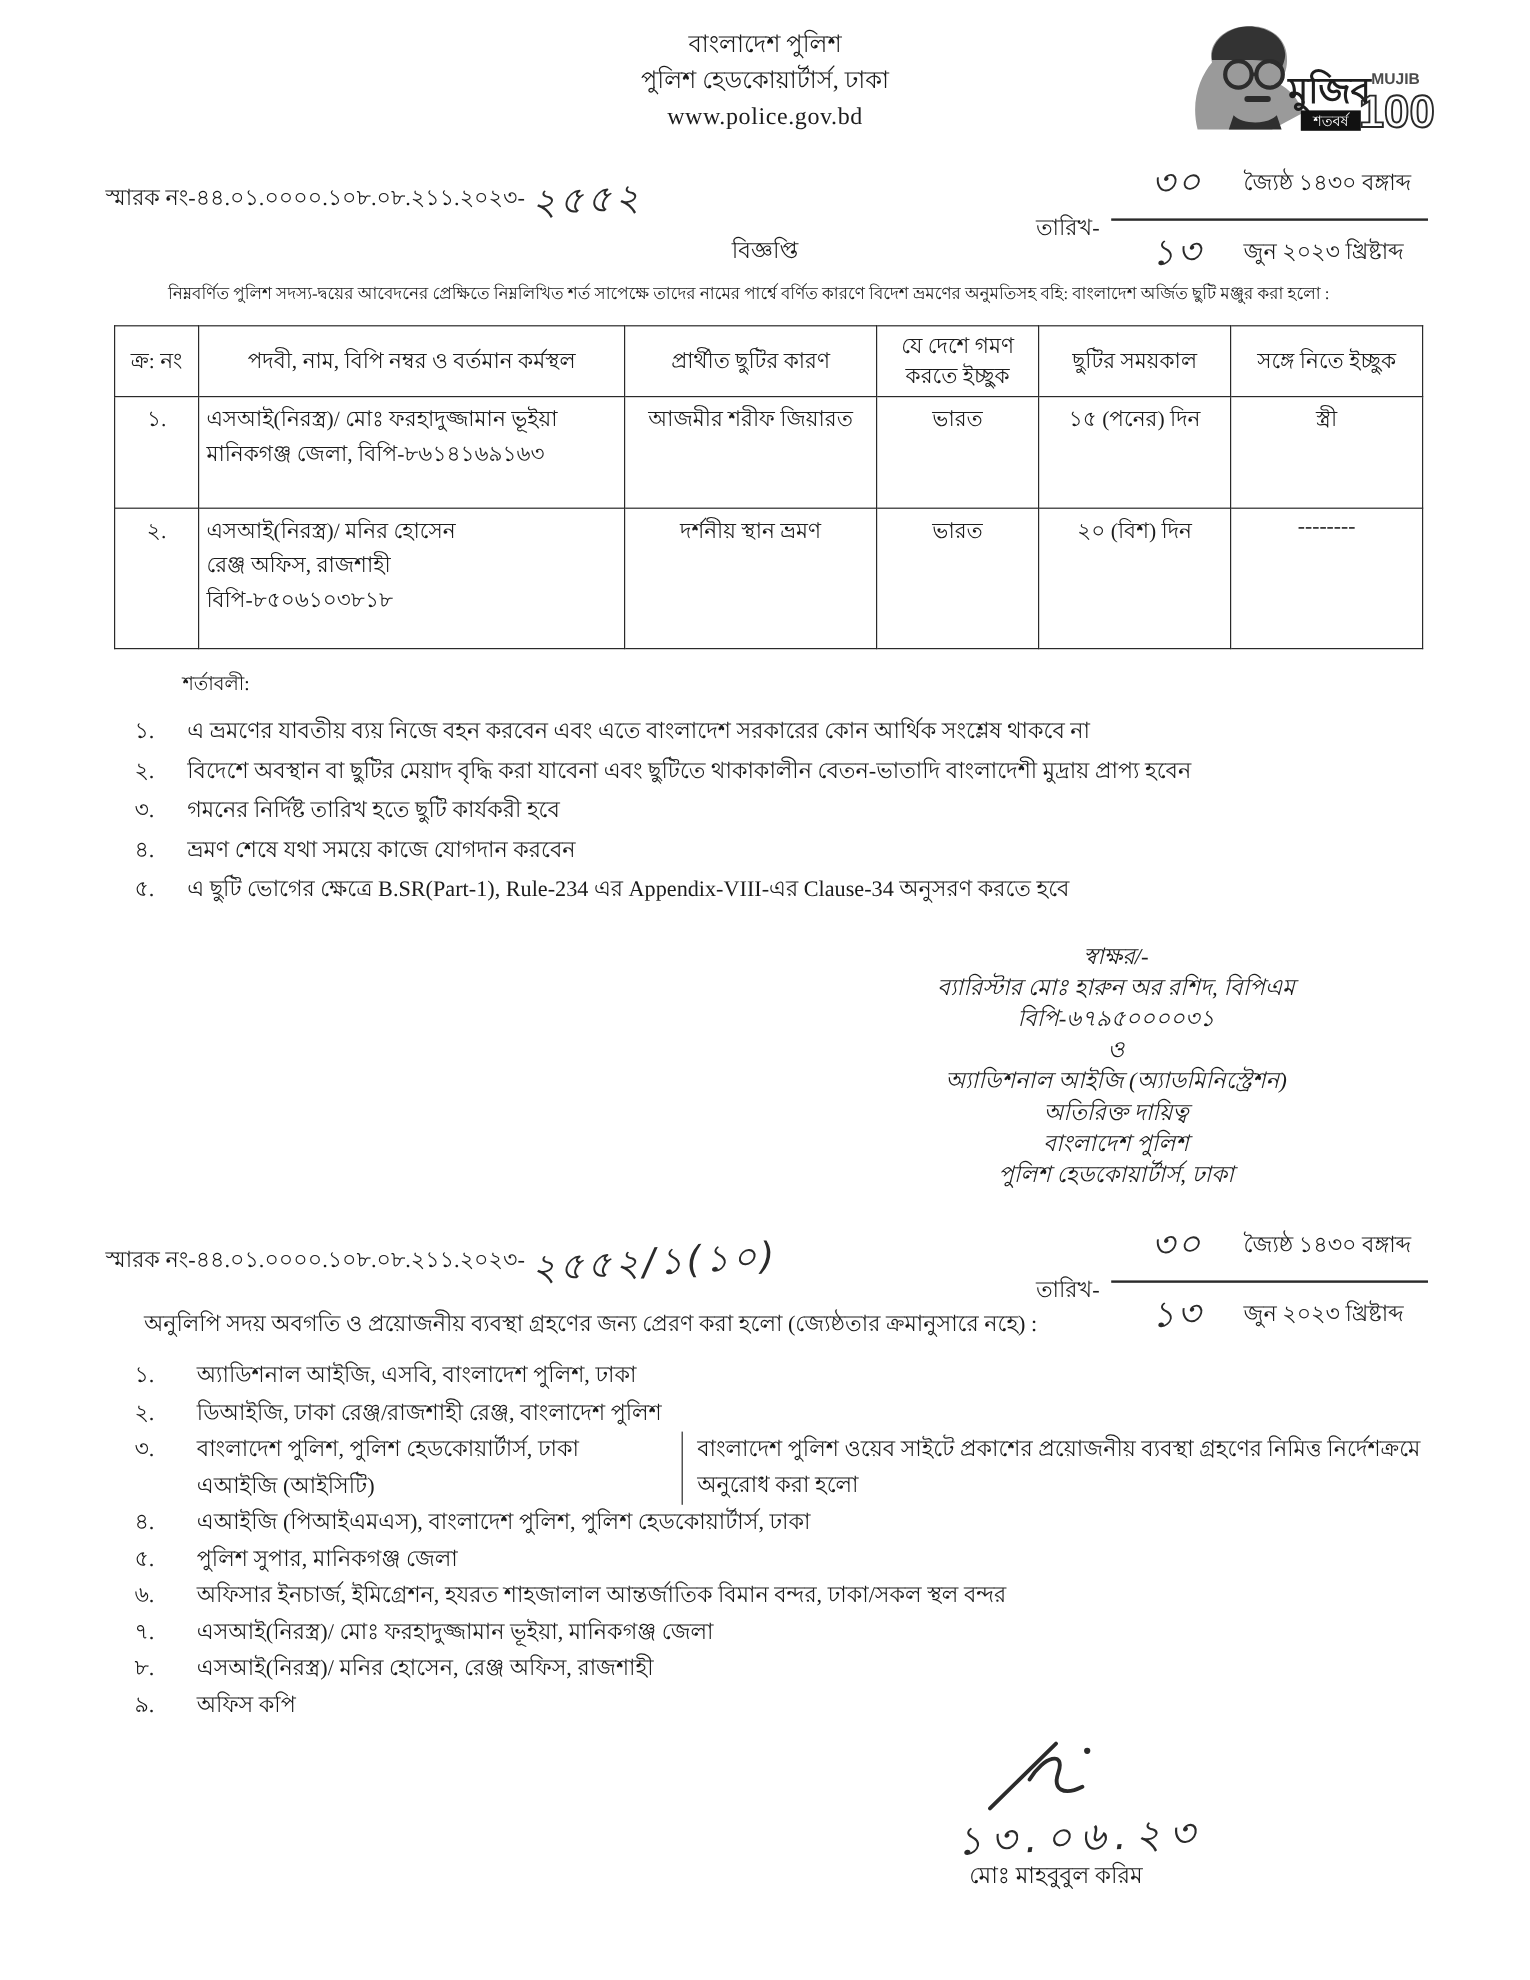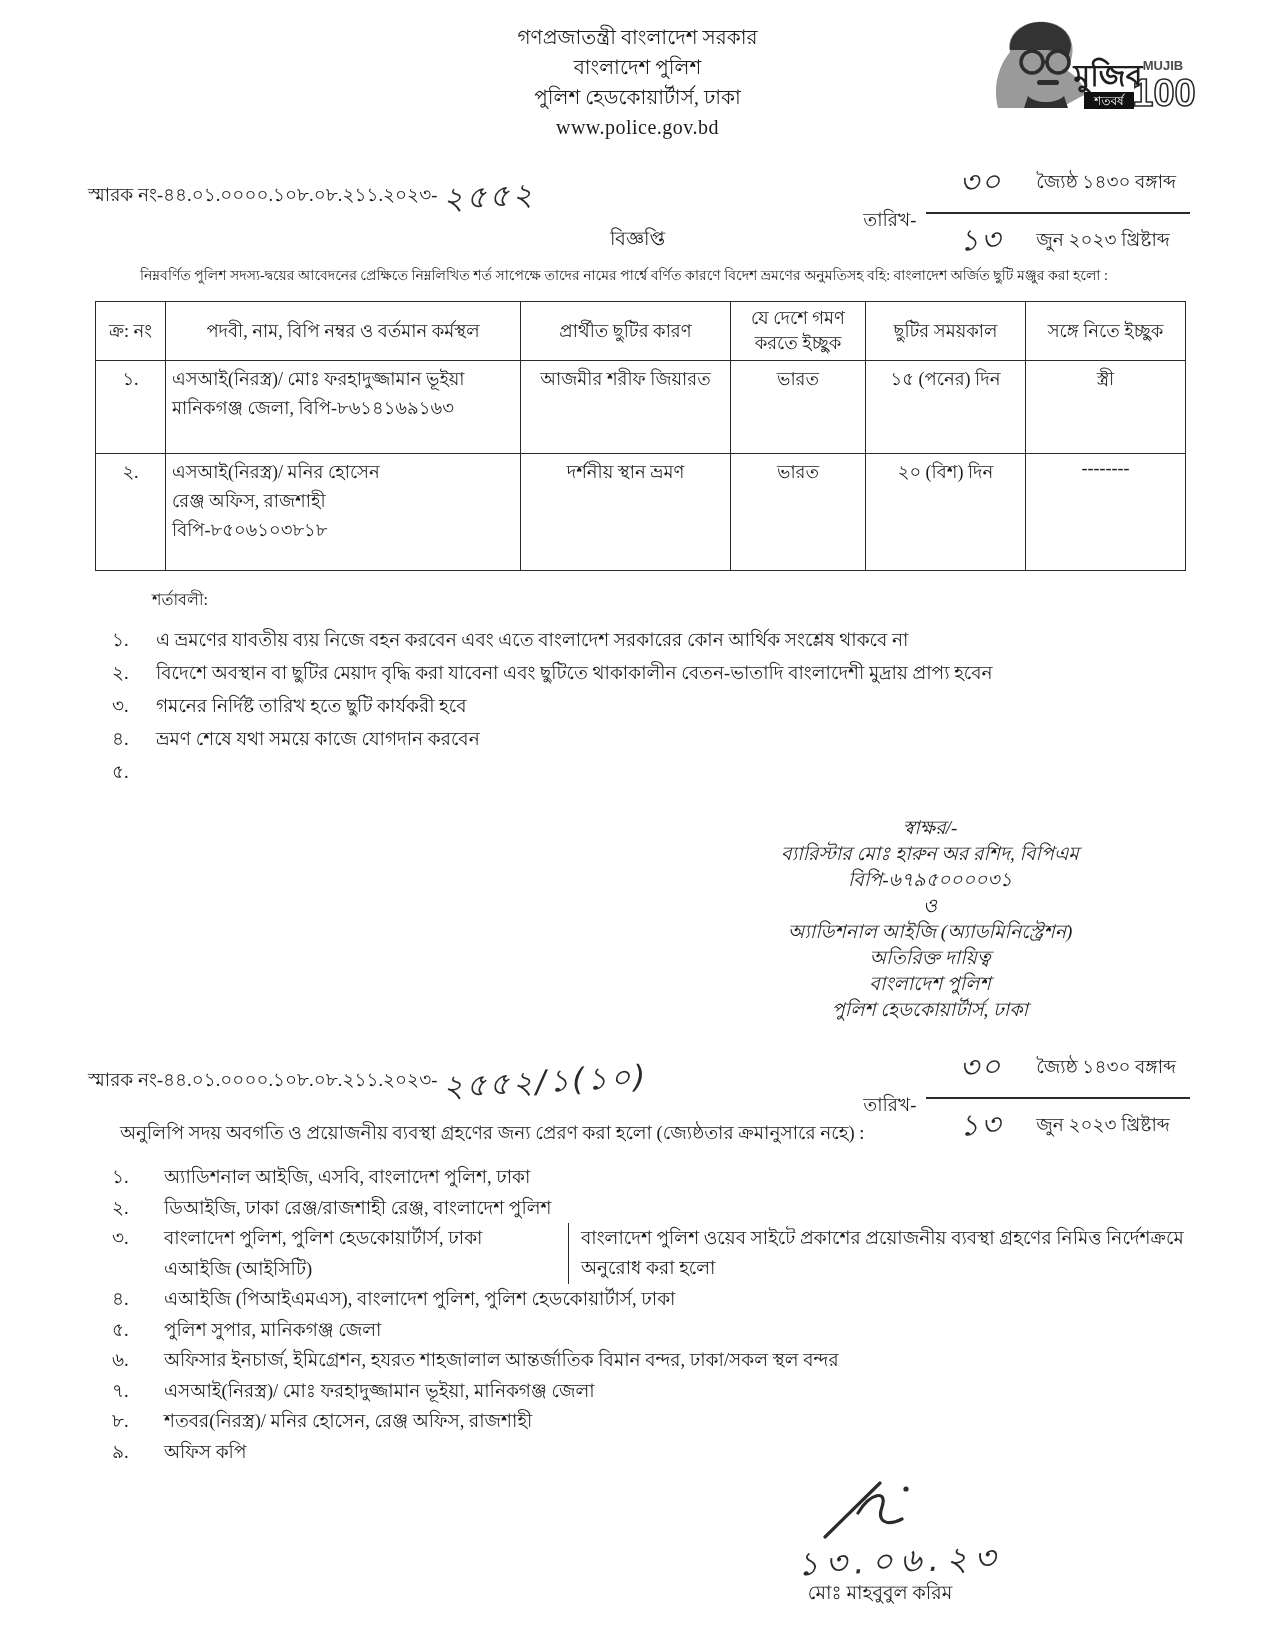--- a/index.html
+++ b/index.html
@@ -98,21 +98,20 @@
 
       <text x="168" y="74" font-family="Liberation Sans, sans-serif" font-size="30" font-weight="bold" fill="#1e1e1e" text-anchor="middle">মুজিব</text>
       <rect x="144" y="80" width="50" height="17" fill="#111111"></rect>
       <text x="169" y="93" font-family="Liberation Sans, sans-serif" font-size="12" fill="#ffffff" text-anchor="middle">শতবর্ষ</text>
       <text x="223" y="58" font-family="Liberation Sans, sans-serif" font-size="13" font-weight="bold" fill="#4c4c4c" text-anchor="middle">MUJIB</text>
       <text x="224" y="94" font-family="Liberation Sans, sans-serif" font-size="38" font-weight="bold" fill="none" stroke="#2a2a2a" stroke-width="1.6" text-anchor="middle">100</text>
     </svg>
   </div>
 
   <div class="hdr">
-    <div class="l">গণপ্রজাতন্ত্রী বাংলাদেশ সরকার</div>
     <div class="l">বাংলাদেশ পুলিশ</div>
     <div class="l">পুলিশ হেডকোয়ার্টার্স, ঢাকা</div>
     <div class="web">www.police.gov.bd</div>
   </div>
 
   <div class="memo-row">
     <span class="lbl">স্মারক নং-৪৪.০১.০০০০.১০৮.০৮.২১১.২০২৩-</span><span class="hand memo-hand">২৫৫২</span>
     <div class="dateblock">
       <span class="dlbl">তারিখ-</span>
       <span class="frac">
@@ -188,20 +187,21 @@
     <div class="cond-item">
       <span class="no">৩.</span>
       <span>গমনের নির্দিষ্ট তারিখ হতে ছুটি কার্যকরী হবে</span>
     </div>
     <div class="cond-item">
       <span class="no">৪.</span>
       <span>ভ্রমণ শেষে যথা সময়ে কাজে যোগদান করবেন</span>
     </div>
     <div class="cond-item">
       <span class="no">৫.</span>
+      <span>এ ছুটি ভোগের ক্ষেত্রে B.SR(Part-1), Rule-234 এর Appendix-VIII-এর Clause-34 অনুসরণ করতে হবে</span>
     </div>
   </div>
 
   <div class="sig1">
     <div>স্বাক্ষর/-</div>
     <div>ব্যারিস্টার মোঃ হারুন অর রশিদ, বিপিএম</div>
     <div>বিপি-৬৭৯৫০০০০৩১</div>
     <div>ও</div>
     <div>অ্যাডিশনাল আইজি (অ্যাডমিনিস্ট্রেশন)</div>
     <div>অতিরিক্ত দায়িত্ব</div>
@@ -257,21 +257,21 @@
     <div class="dist-item">
       <span class="no">৬.</span>
       <span class="body">অফিসার ইনচার্জ, ইমিগ্রেশন, হযরত শাহজালাল আন্তর্জাতিক বিমান বন্দর, ঢাকা/সকল স্থল বন্দর</span>
     </div>
     <div class="dist-item">
       <span class="no">৭.</span>
       <span class="body">এসআই(নিরস্ত্র)/ মোঃ ফরহাদুজ্জামান ভূইয়া, মানিকগঞ্জ জেলা</span>
     </div>
     <div class="dist-item">
       <span class="no">৮.</span>
-      <span class="body">শতবর(নিরস্ত্র)/ মনির হোসেন, রেঞ্জ অফিস, রাজশাহী</span>
+      <span class="body">এসআই(নিরস্ত্র)/ মনির হোসেন, রেঞ্জ অফিস, রাজশাহী</span>
     </div>
     <div class="dist-item">
       <span class="no">৯.</span>
       <span class="body">অফিস কপি</span>
     </div>
   </div>
 
   <div class="sig2">
     <svg class="scribble" width="140" height="70" viewBox="0 0 140 70">
       <path d="M15,62 L70,8 M48,38 C60,18 78,14 72,32 C67,46 76,52 92,44" fill="none" stroke="#2b2b2b" stroke-width="3.2" stroke-linecap="round"></path>

